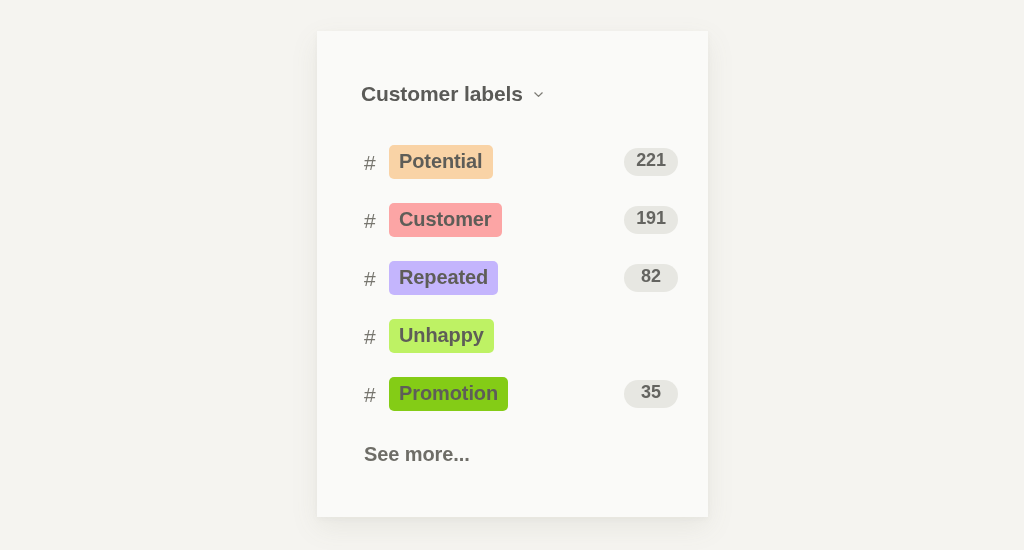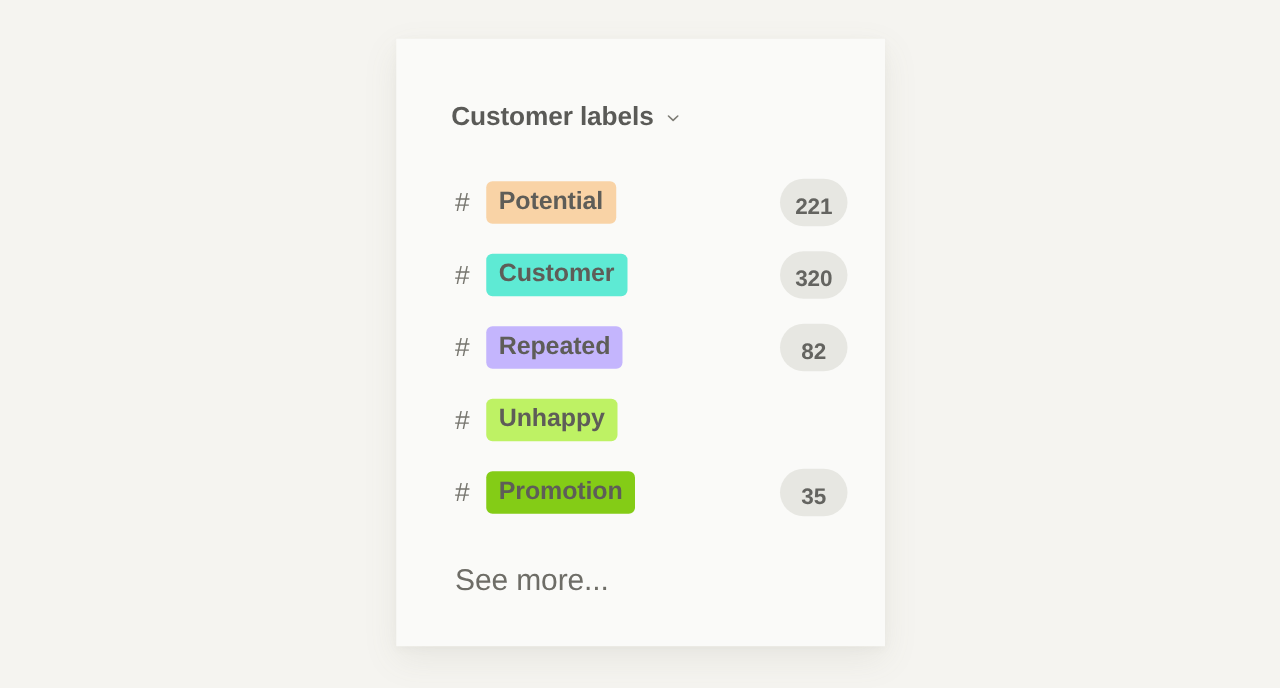--- a/index.html
+++ b/index.html
@@ -85,33 +85,33 @@
   }
   .spacer { flex: 1 1 auto; }
   .count-badge {
     min-width: 30px;
     text-align: center;
     background: #e7e7e2;
     color: #646460;
     font-size: 18px;
     font-weight: bold;
     border-radius: 999px;
-    padding: 12px 12px 6px 12px;
+    padding: 2px 12px 6px 12px;
     line-height: 1.12;
     letter-spacing: -0.1px;
   }
   .count-badge.empty {
     visibility: hidden;
   }
   .see-more {
-    margin-top: 28px;
+    margin-top: 20px;
     padding-left: 3px;
     color: #6e6d67;
-    font-size: 24px;
-    font-weight: normal;
+    font-size: 20px;
+    font-weight: bold;
     letter-spacing: -0.1px;
     cursor: pointer;
     width: max-content;
   }
 </style>
 </head>
 <body>
 
 <div class="stage">
   <div class="card">
@@ -130,23 +130,23 @@
 
         <div class="label-row">
           <span class="hash">#</span>
           <span class="tag" style="background: rgb(249, 211, 166);">Potential</span>
           <span class="spacer"></span>
           <span class="count-badge">221</span>
         </div>
 
         <div class="label-row">
           <span class="hash">#</span>
-          <span class="tag" style="background: #5eead4;">Customer</span>
+          <span class="tag" style="background: #fca5a5;">Customer</span>
           <span class="spacer"></span>
-          <span class="count-badge">320</span>
+          <span class="count-badge">191</span>
         </div>
 
         <div class="label-row">
           <span class="hash">#</span>
           <span class="tag" style="background: #c4b5fd;">Repeated</span>
           <span class="spacer"></span>
           <span class="count-badge">82</span>
         </div>
 
         <div class="label-row">

